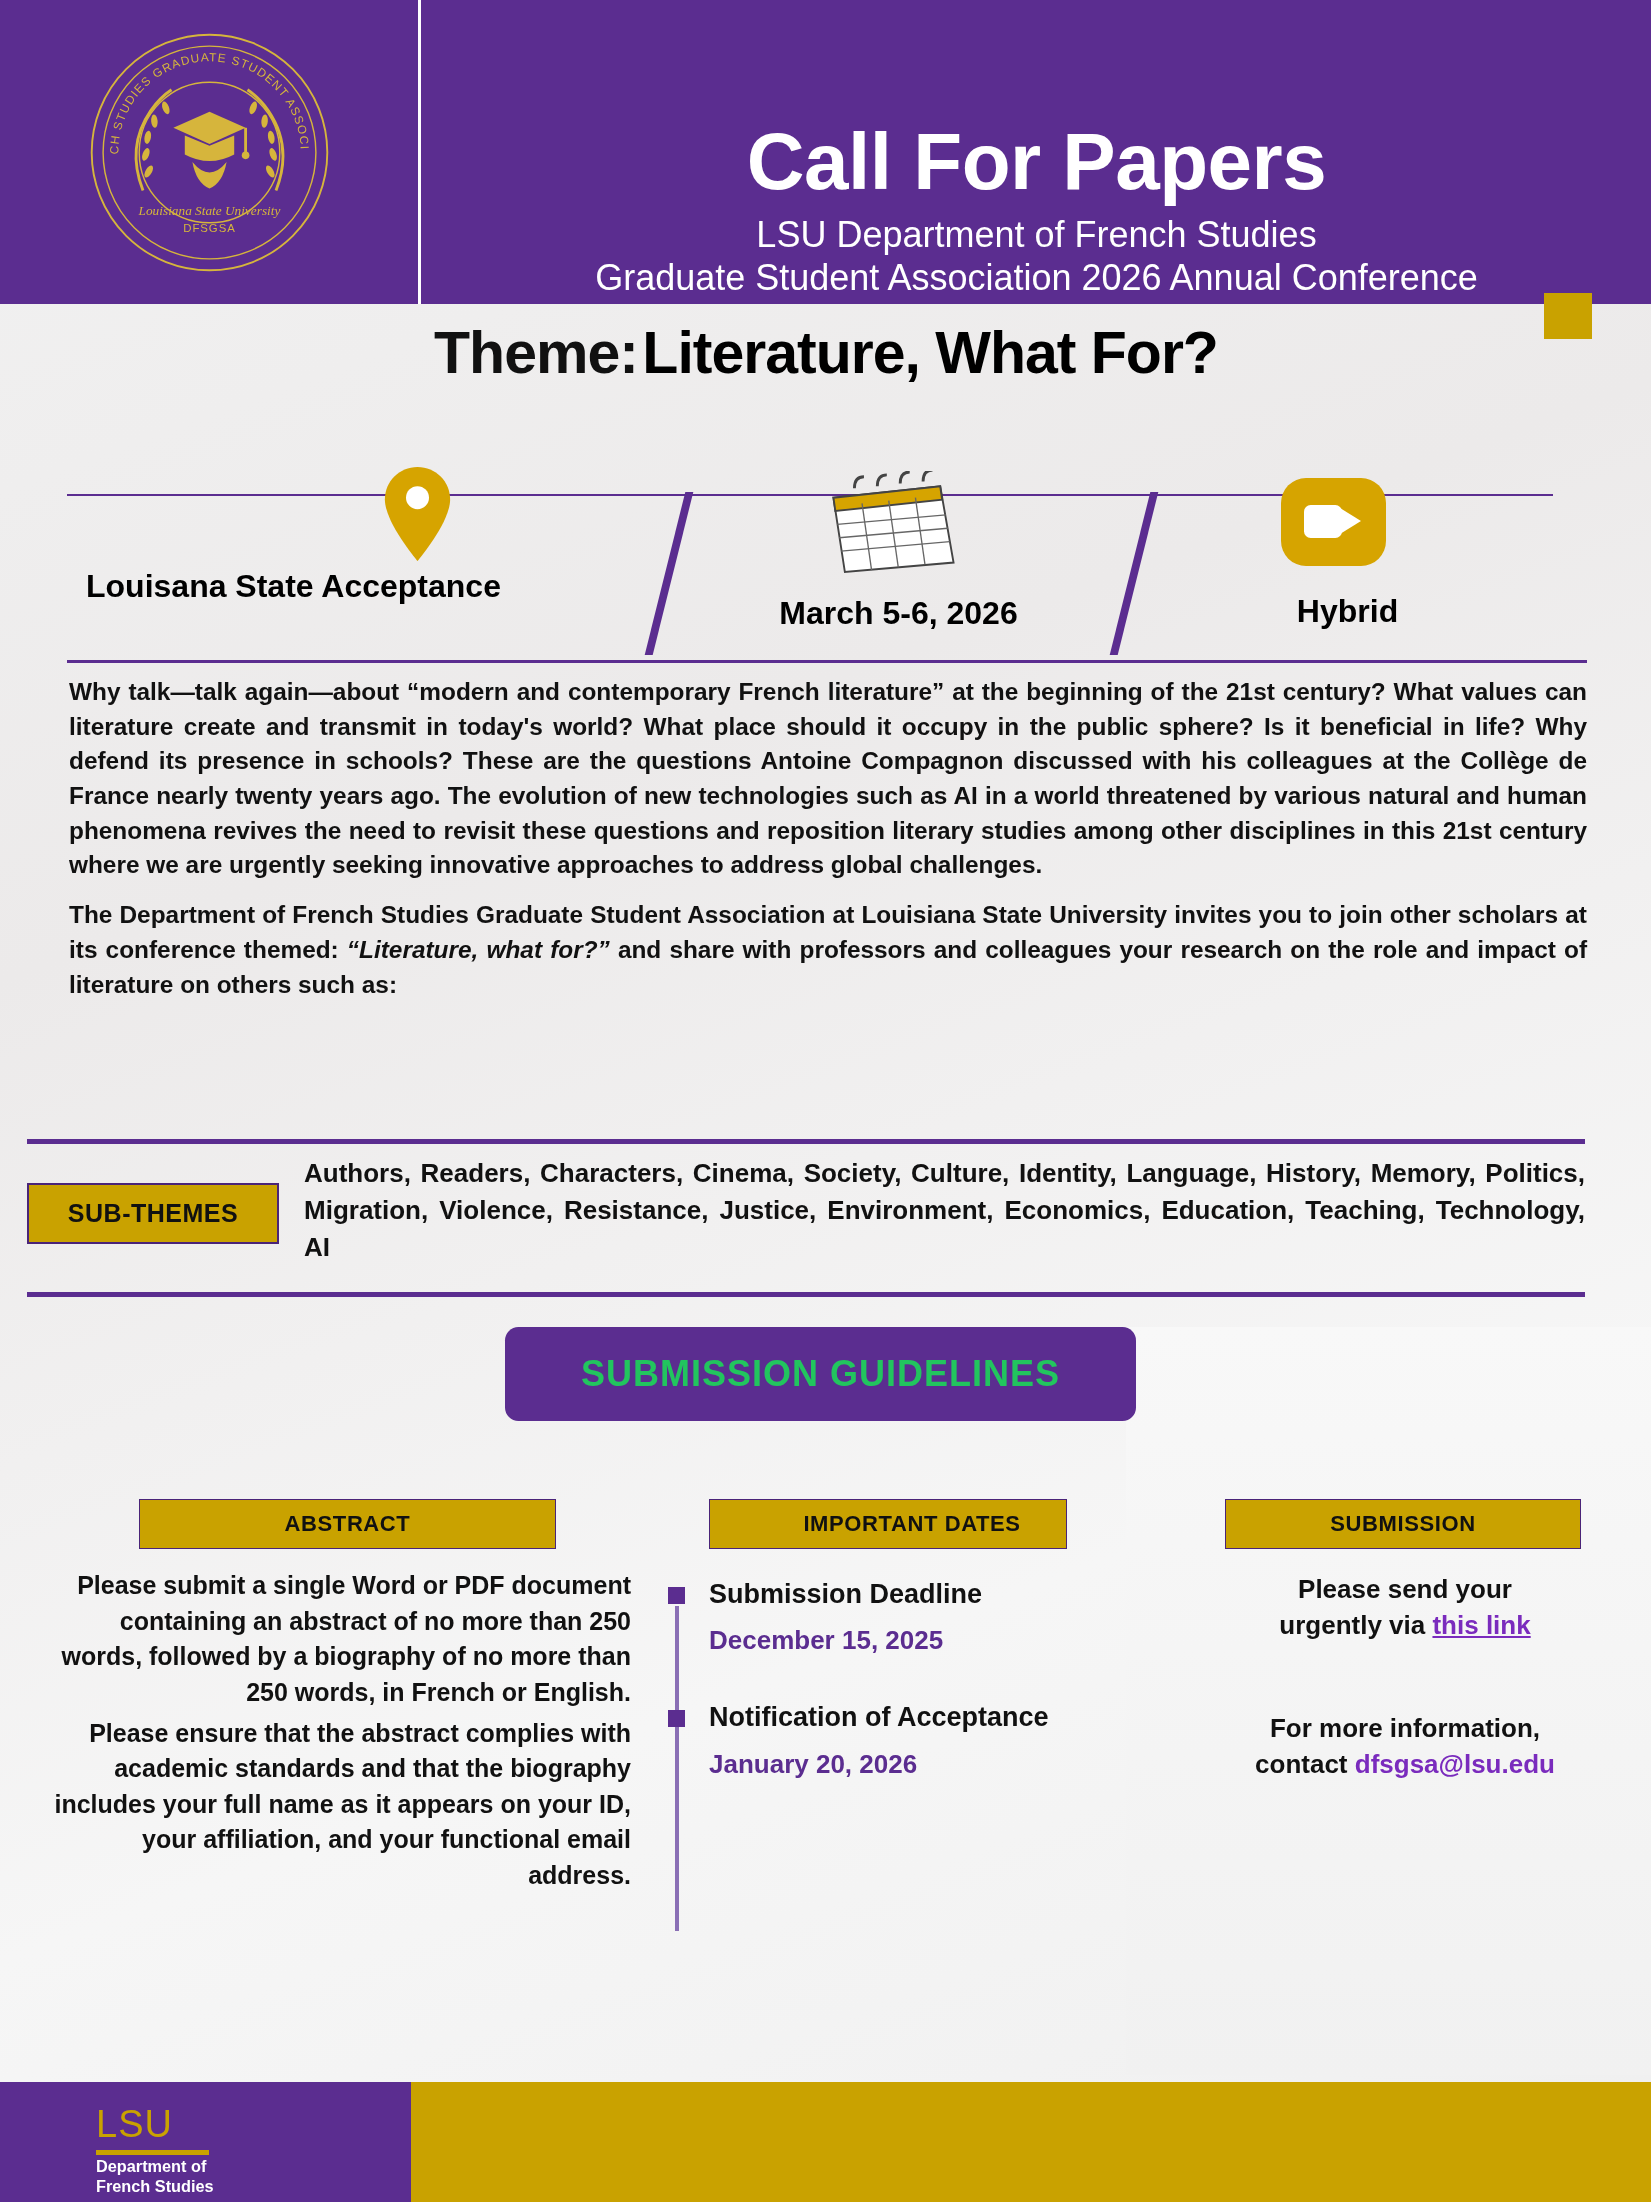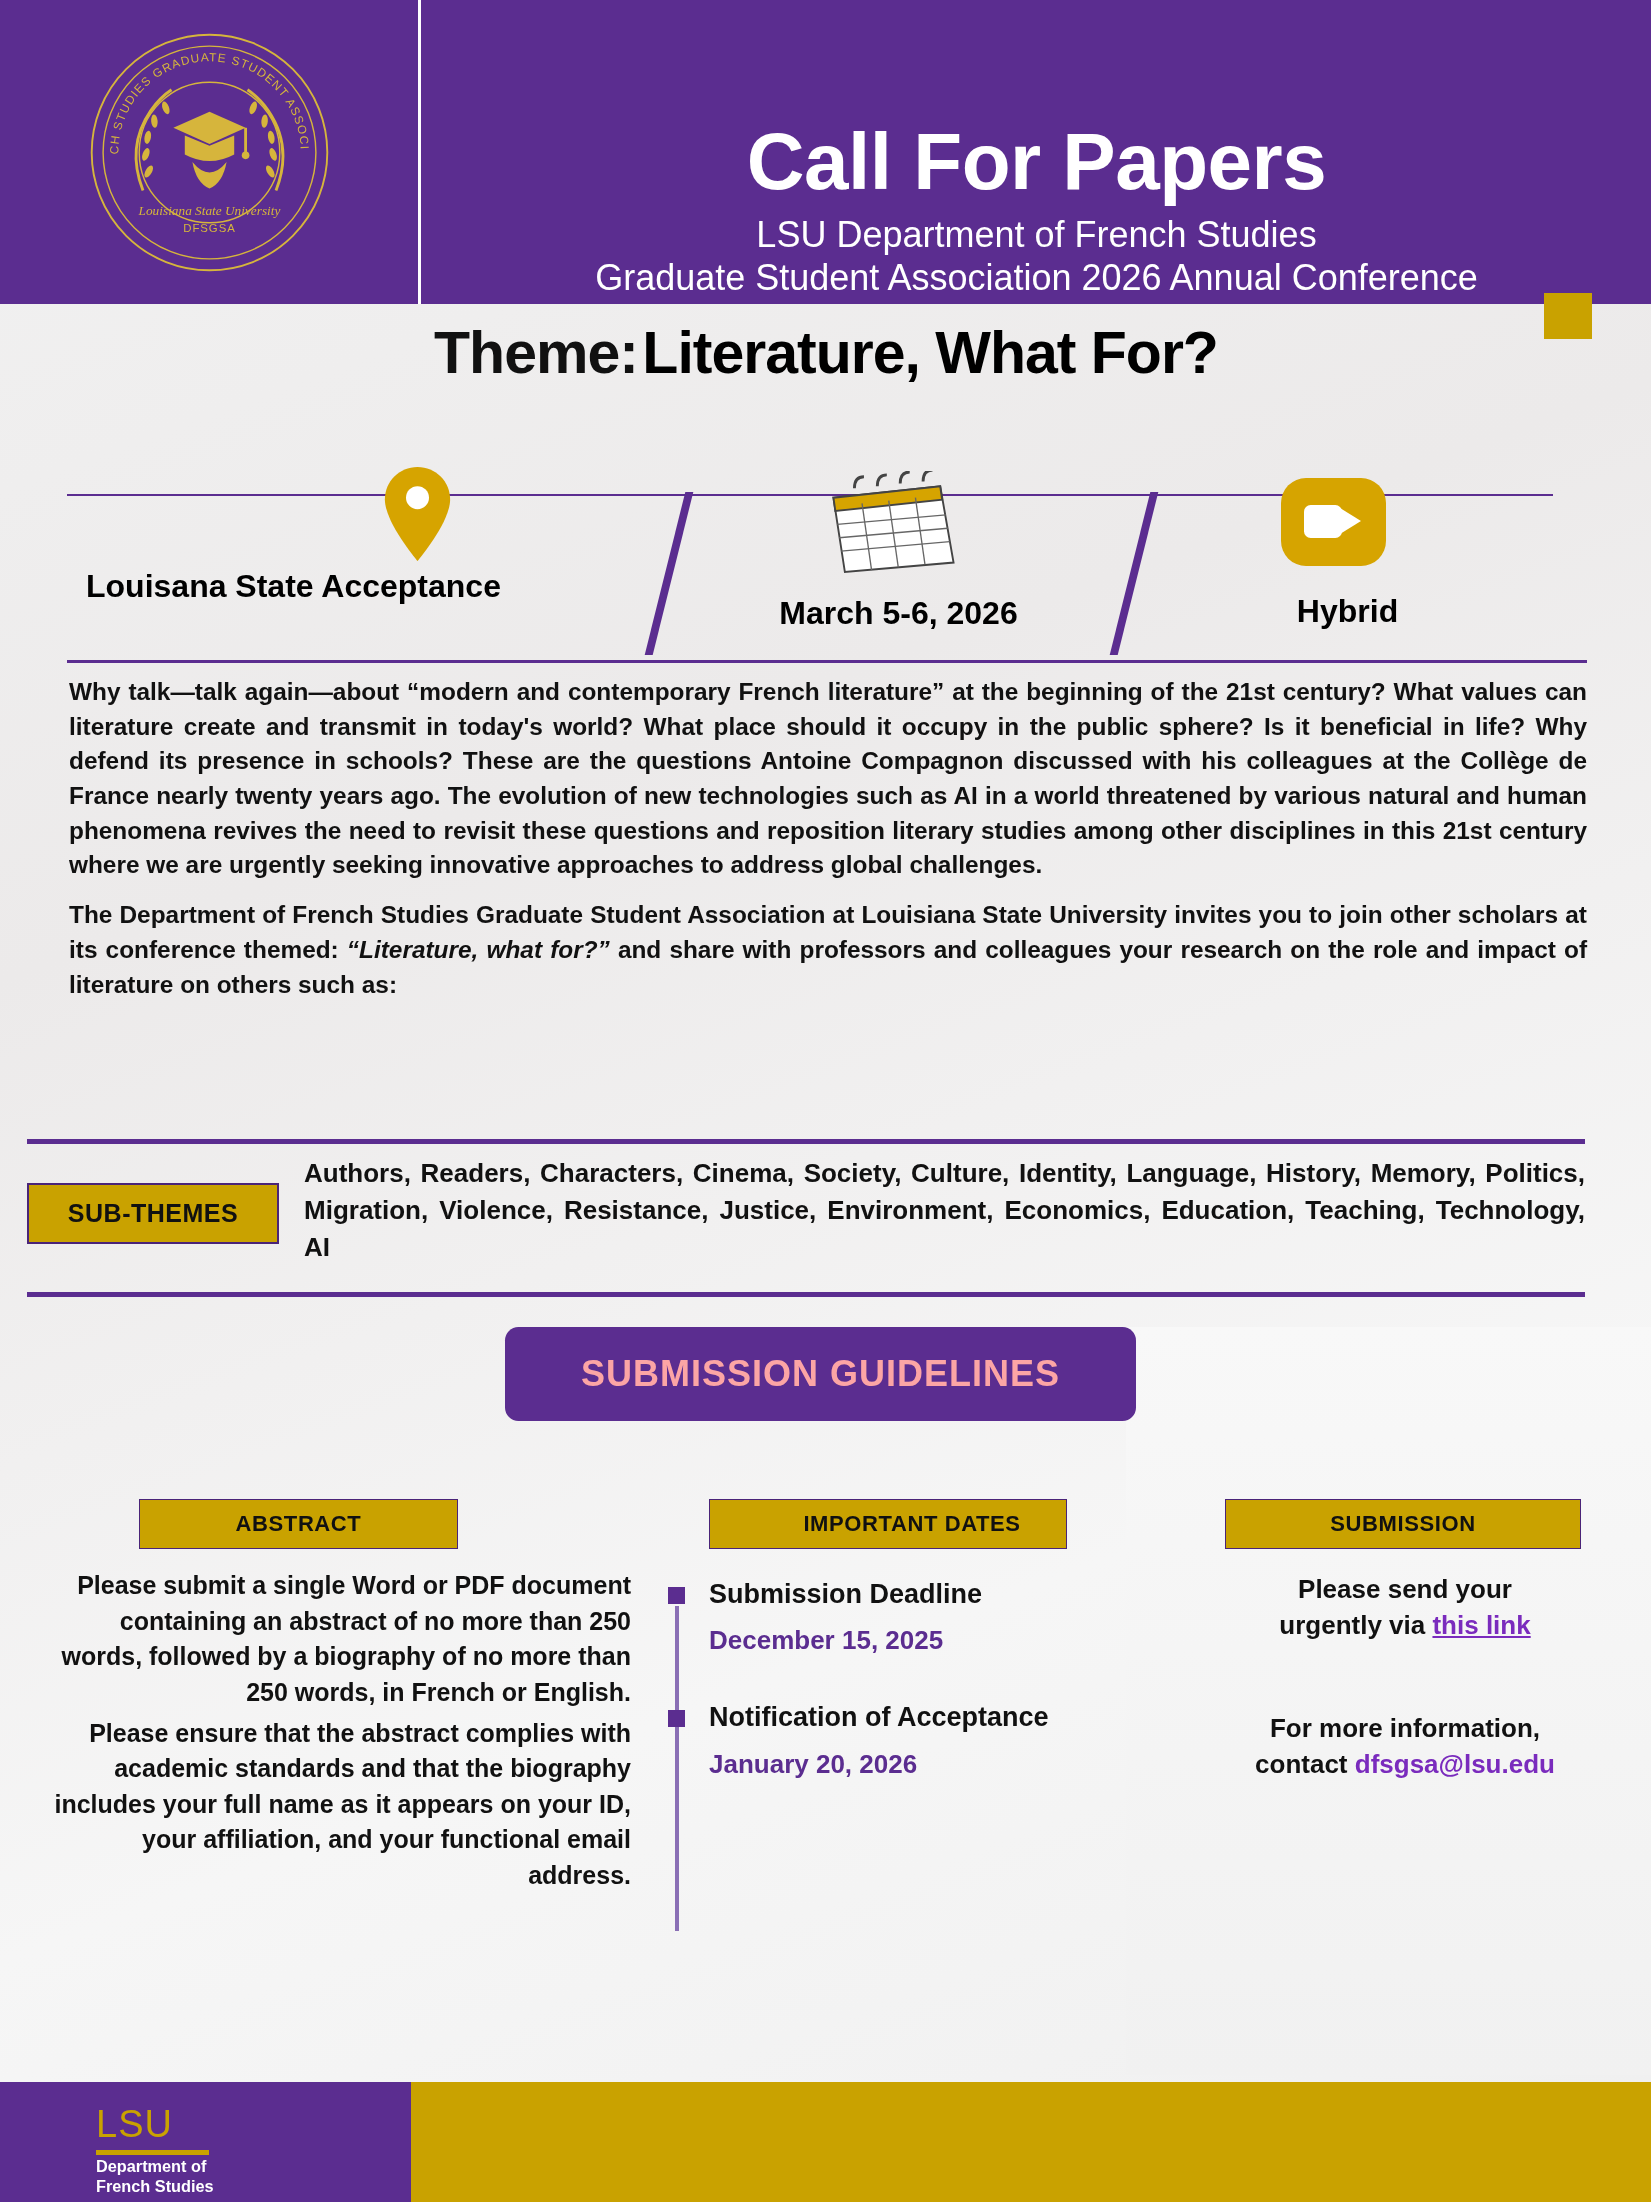--- a/index.html
+++ b/index.html
@@ -271,41 +271,41 @@
     position: absolute;
     top: 1327px;
     left: 505px;
     width: 631px;
     height: 94px;
     background: #5b2d90;
     border-radius: 13.4px;
     display: flex;
     align-items: center;
     justify-content: center;
-    color: #fca5a5;
+    color: #22c55e;
     font-size: 36px;
     font-weight: bold;
     letter-spacing: 1px;
   }
 
   .col-head {
     position: absolute;
     height: 50px;
     background: #c9a200;
     border: 1.9px solid #4a2478;
     box-sizing: border-box;
     display: flex;
     align-items: center;
     justify-content: center;
     font-size: 22px;
     font-weight: bold;
     color: #111;
     letter-spacing: 0.6px;
   }
-  .head-abstract { top: 1499px; left: 139px; width: 319px; }
+  .head-abstract { top: 1499px; left: 139px; width: 417px; }
   .head-dates    { top: 1499px; left: 709px; width: 358px; padding-left: 48px; }
   .head-submit   { top: 1499px; left: 1225px; width: 356px; }
 
   .col-abstract {
     position: absolute;
     top: 1568px;
     left: 48px;
     width: 583px;
     text-align: right;
     font-size: 25px;

